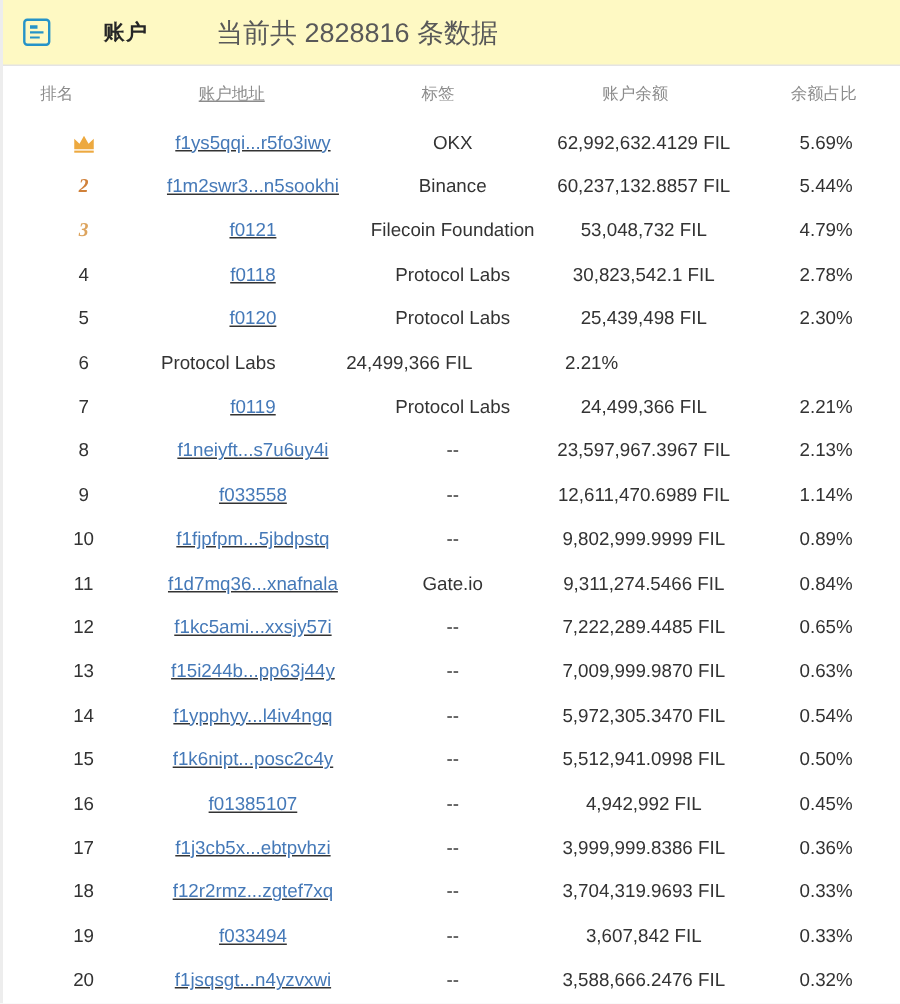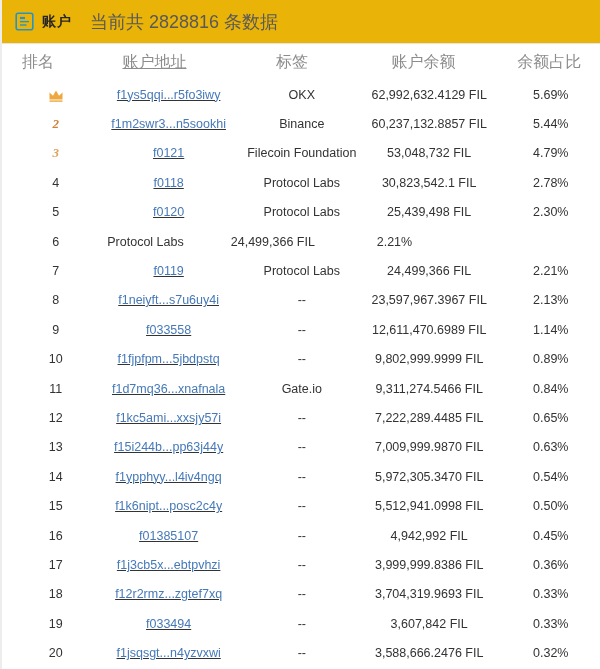--- a/index.html
+++ b/index.html
@@ -4,27 +4,27 @@
 <style>
   * { margin:0; padding:0; box-sizing:border-box; }
   html,body { width:600px; height:669px; background:#f5f5f5; }
   body { font-family:"Liberation Sans","DejaVu Sans",sans-serif; }
   .page {
     width:600px; height:669px; background:#ffffff;
     border-left:2px solid #ededed; overflow:hidden;
   }
   .titlebar {
     height:44px; display:flex; align-items:center; padding-left:12px;
-    background:#eab308; border-bottom:1px solid #e4e4e4;
+    background:#fef9c3; border-bottom:1px solid #e4e4e4;gap:27px;
   }
   .icon-box { width:20px; height:20px; display:inline-flex; align-items:center; justify-content:center; }
   .title { font-size:14px; font-weight:700; color:#262626; margin-left:8px; letter-spacing:1px; }
   .subtitle { font-size:18px; color:#595959; margin-left:18px; }
 
-  .thead { display:flex; height:36px; align-items:center; color:#8c8c8c; font-size:16px; background:#fff; }
+  .thead { display:flex; height:36px; align-items:center; color:#8c8c8c; font-size:11px; background:#fff; }
   .tbody { }
   .row { display:flex; height:29.4px; align-items:center; font-size:12.5px; color:#333; background:#fff;padding-left:19px; }
 
   .col-rank    { width:12%; text-align:center; }
   .col-address { width:27%; text-align:center;text-decoration:underline; }
   .col-label   { width:19%; text-align:center; }
   .col-balance { width:25%; text-align:center; }
   .col-share   { width:17%; text-align:center; }
 
   .address { color:#4579b8; cursor:pointer; }

